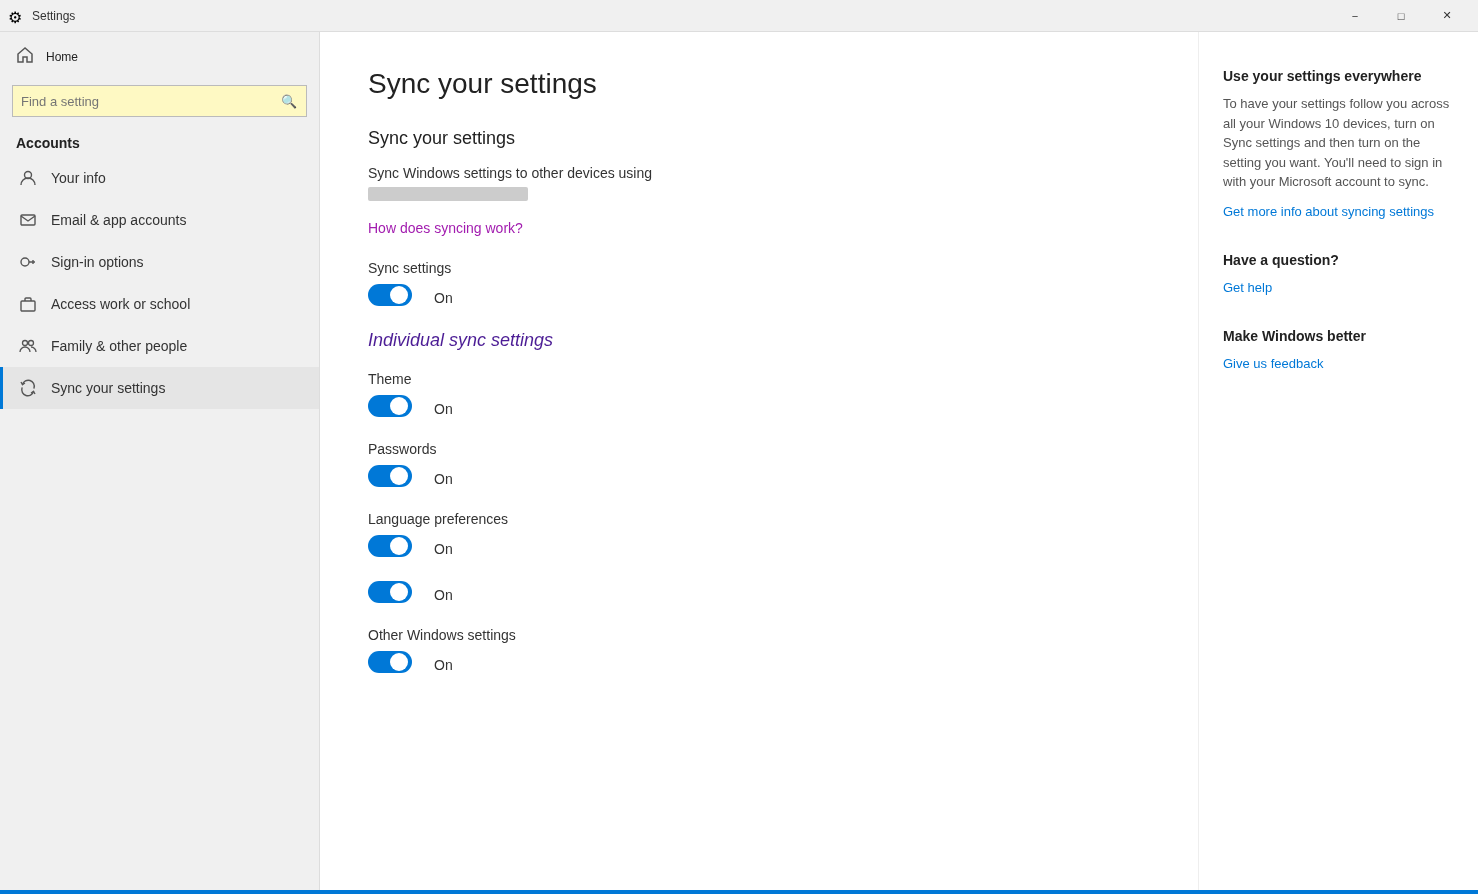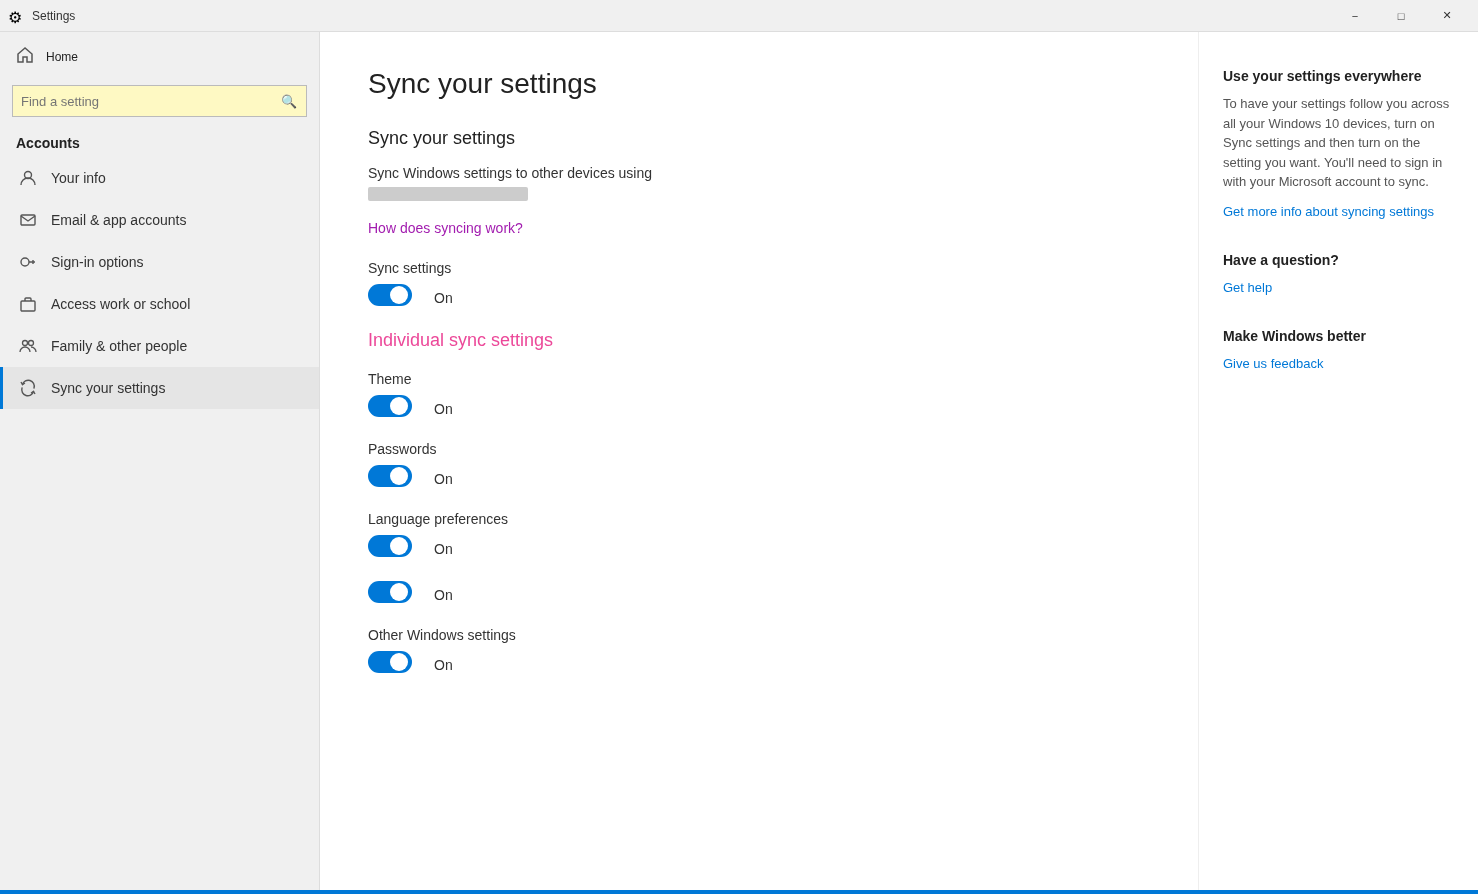--- a/index.html
+++ b/index.html
@@ -212,22 +212,23 @@
       transition: left 0.2s;
     }
     .toggle-status {
       font-size: 14px;
       color: #333;
     }
 
     .individual-section-title {
       font-size: 18px;
       font-weight: 400;
-      color: #ec4899;
+      color: #4c1d95;
       margin-bottom: 20px;
+      font-style: italic;
     }
 
     
     .right-panel {
       width: 280px;
       background: white;
       padding: 36px 24px;
       border-left: 1px solid #eee;
       flex-shrink: 0;
       overflow-y: auto;

